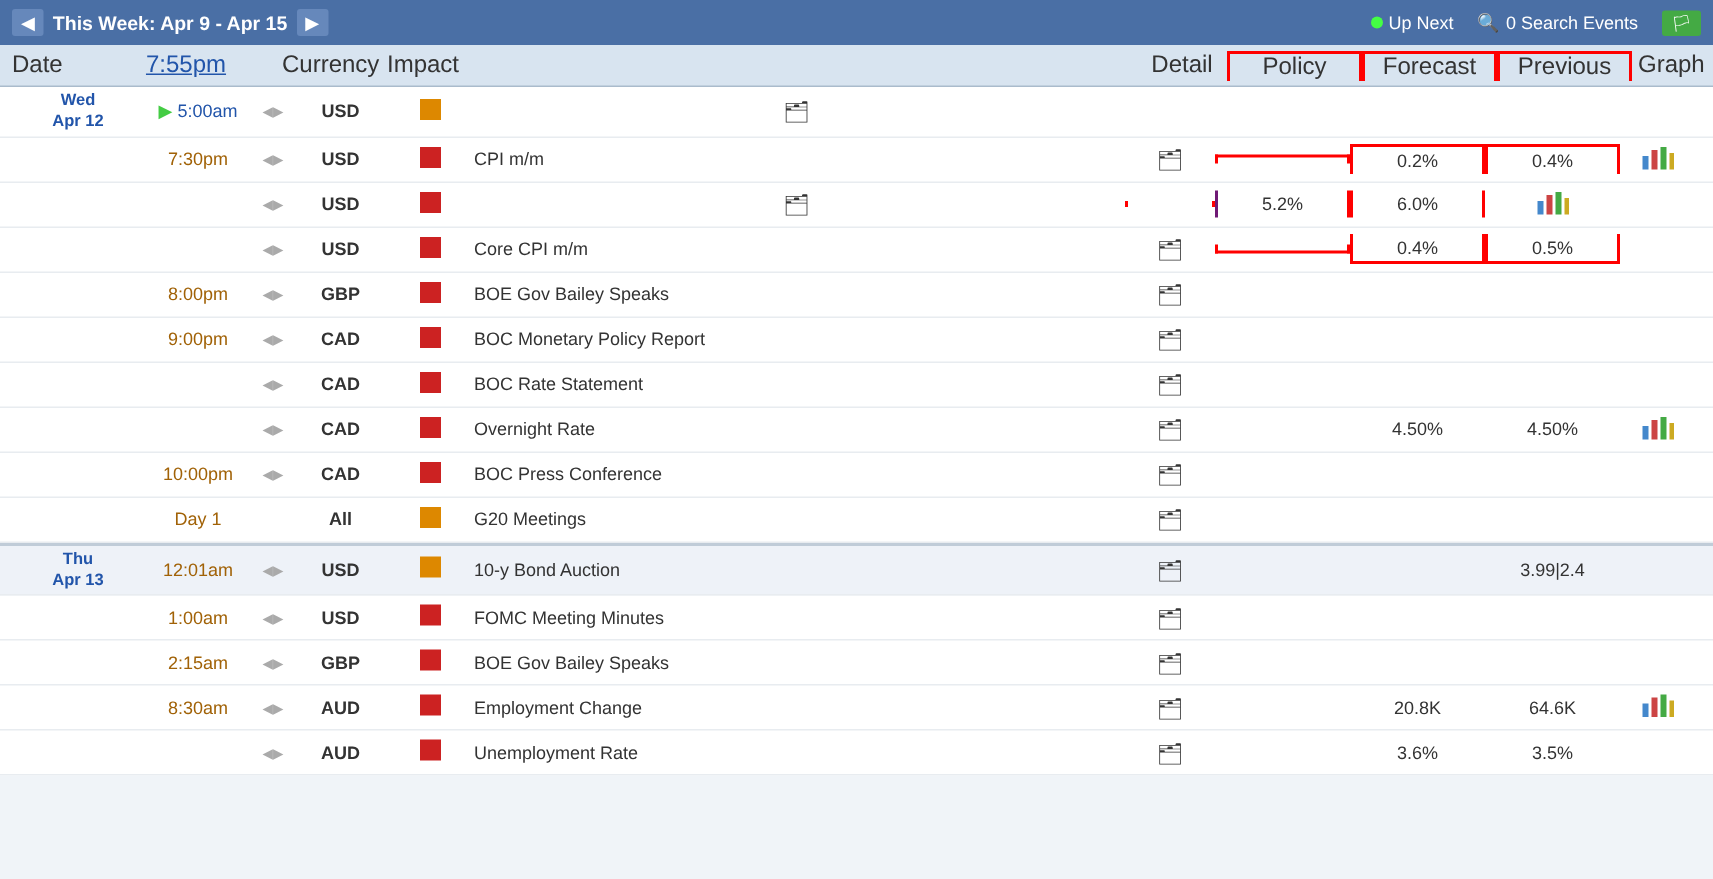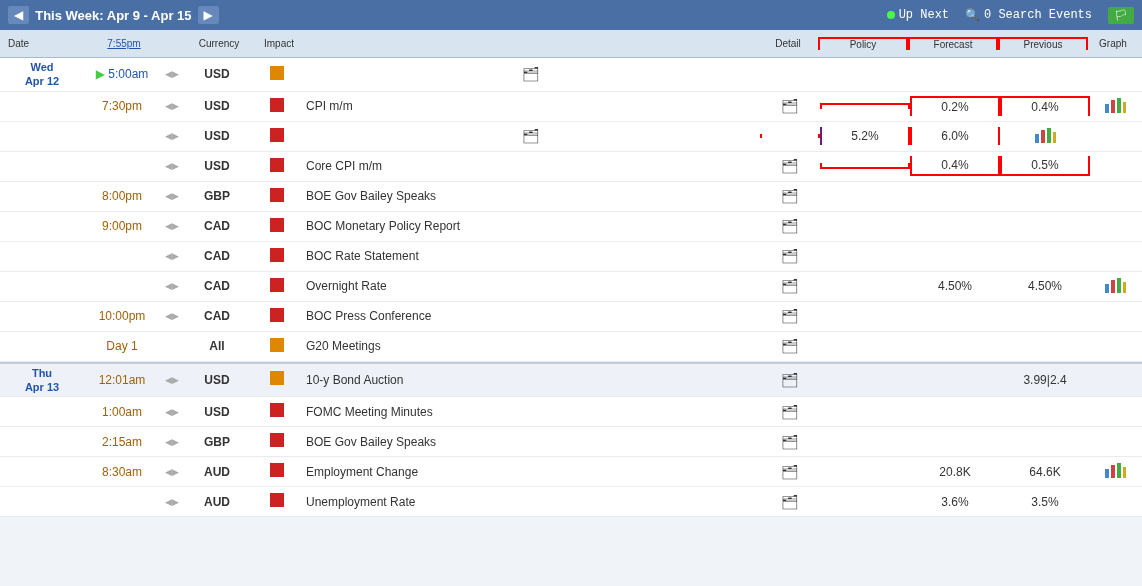--- a/index.html
+++ b/index.html
@@ -35,21 +35,20 @@
       color: white;
       padding: 2px 6px;
       border-radius: 2px;
       font-size: 12px;
     }
     .top-bar-right {
       margin-left: auto;
       display: flex;
       align-items: center;
       gap: 16px;
-      font-family: Liberation Mono, monospace;
     }
     .up-next {
       display: flex;
       align-items: center;
       gap: 4px;
       color: white;
       font-size: 12px;
     }
     .green-dot {
       width: 8px;
@@ -77,41 +76,41 @@
     .col-headers {
       background: #d8e4f0;
       display: grid;
       grid-template-columns: 80px 80px 20px 70px 50px 1fr 60px 90px 90px 90px 50px;
       align-items: center;
       height: 28px;
       border-bottom: 1px solid #aabbcc;
       padding: 0 4px;
     }
     .col-header {
-      font-size: 10px;
+      font-size: 16px;
       color: #333;
       padding: 0 4px;
       text-align: center;
     }
     .col-header.left { text-align: left; }
     .col-header.underline { text-decoration: underline; color: #2255aa; cursor: pointer; }
 
     
     .events-table {
       background: white;
       width: 100%;
     }
 
     .event-row {
       display: grid;
       grid-template-columns: 80px 80px 20px 70px 50px 1fr 60px 90px 90px 90px 50px;
       align-items: center;
       min-height: 30px;
       border-bottom: 1px solid #e8ecf0;
-      padding: 2px 2px;
+      padding: 2px 12px;
     }
 
     .date-cell {
       font-size: 11px;
       color: #2255aa;
       font-weight: bold;
       text-align: center;
       line-height: 1.3;
     }
     .time-cell {

